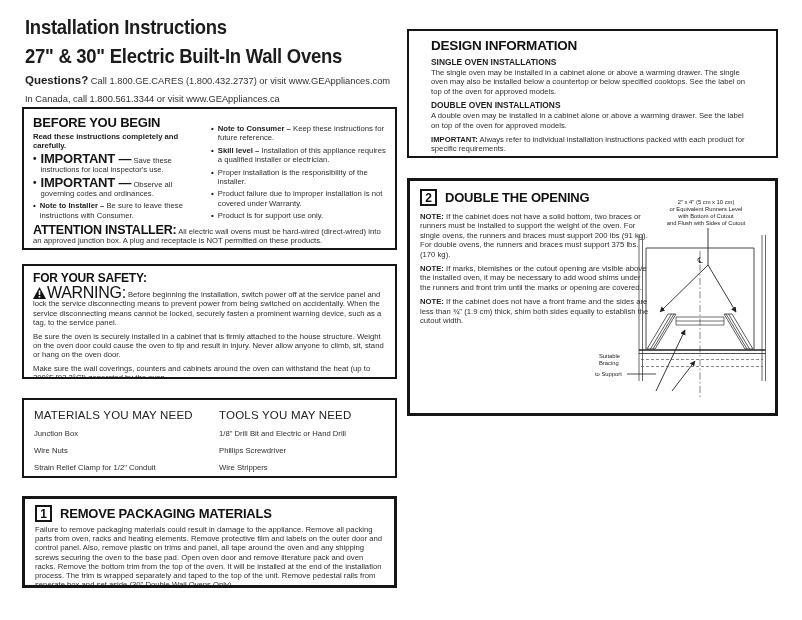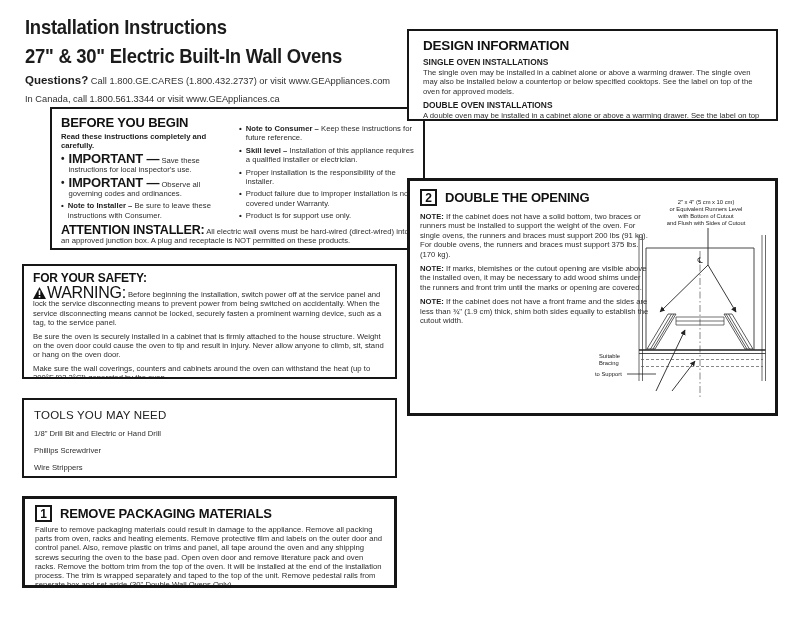--- a/index.html
+++ b/index.html
@@ -59,21 +59,21 @@
   <div class="abs" style="left:25px;top:12px;">
     <div class="title-line">Installation Instructions</div>
     <div class="title-line">27" &amp; 30" Electric Built-In Wall Ovens</div>
     <div class="q-line" style="margin-top:4px;">
       <span class="q-lead">Questions?</span>
       <span>Call 1.800.GE.CARES (1.800.432.2737) or visit www.GEAppliances.com</span>
     </div>
     <div class="q-line" style="margin-top:8px;">In Canada, call 1.800.561.3344 or visit www.GEAppliances.ca</div>
   </div>
 
-  <div class="abs box" style="left:22px;top:107px;width:375px;height:143px;padding:6px 9px;margin-left:28px;">
+  <div class="abs box" style="left:22px;top:107px;width:375px;height:143px;padding:6px 9px;">
     <div class="byb-cols">
       <div class="byb-left">
         <h2 class="sec">BEFORE YOU BEGIN</h2>
         <p class="small bold">Read these instructions completely and carefully.</p>
         <div class="bul">
           <span class="mark">•</span>
           <p class="small"><span class="lead-xl">IMPORTANT —</span>
             <span>Save these instructions for local inspector's use.</span></p>
         </div>
         <div class="bul">
@@ -127,38 +127,44 @@
         <rect x="5.7" y="9" width="1.6" height="1.6" fill="#fff"></rect>
       </svg><span class="warn-big">WARNING:</span>
       <span>Before beginning the installation, switch power off at the service panel and lock the service disconnecting means to prevent power from being switched on accidentally. When the service disconnecting means cannot be locked, securely fasten a prominent warning device, such as a tag, to the service panel.</span>
     </p>
     <p class="small safety-p">Be sure the oven is securely installed in a cabinet that is firmly attached to the house structure. Weight on the oven door could cause the oven to tip and result in injury. Never allow anyone to climb, sit, stand or hang on the oven door.</p>
     <p class="small safety-p">Make sure the wall coverings, counters and cabinets around the oven can withstand the heat (up to 200°F [93.3°C]) generated by the oven.</p>
   </div>
 
   <div class="abs box" style="left:22px;top:398px;width:375px;height:80px;padding:9px 10px;">
     <div class="mt-cols">
+      <div class="mt-col1">
+        <h3 class="mt">MATERIALS YOU MAY NEED</h3>
+        <div class="mt-item">Junction Box</div>
+        <div class="mt-item">Wire Nuts</div>
+        <div class="mt-item">Strain Relief Clamp for 1/2" Conduit</div>
+      </div>
       <div>
         <h3 class="mt">TOOLS YOU MAY NEED</h3>
         <div class="mt-item">1/8" Drill Bit and Electric or Hand Drill</div>
         <div class="mt-item">Phillips Screwdriver</div>
         <div class="mt-item">Wire Strippers</div>
       </div>
     </div>
   </div>
 
   <div class="abs box box-heavy" style="left:22px;top:496px;width:375px;height:92px;padding:6px 10px;">
     <div class="step-head">
       <span class="badge">1</span>
       <span class="step-title">REMOVE PACKAGING MATERIALS</span>
     </div>
     <p class="small" style="margin-top:3px;line-height:9.2px;">Failure to remove packaging materials could result in damage to the appliance. Remove all packing parts from oven, racks and heating elements. Remove protective film and labels on the outer door and control panel. Also, remove plastic on trims and panel, all tape around the oven and any shipping screws securing the oven to the base pad. Open oven door and remove literature pack and oven racks. Remove the bottom trim from the top of the oven. It will be installed at the end of the installation process. The trim is wrapped separately and taped to the top of the unit. Remove pedestal rails from seperate box and set aside (30" Double Wall Ovens Only).</p>
   </div>
 
-  <div class="abs box" style="left:407px;top:29px;width:371px;height:92px;padding:7px 14px;">
+  <div class="abs box" style="left:407px;top:29px;width:371px;height:129px;padding:7px 22px;">
     <h2 class="sec" style="font-size:13.5px;">DESIGN INFORMATION</h2>
     <h4 class="sub">SINGLE OVEN INSTALLATIONS</h4>
     <p class="small">The single oven may be installed in a cabinet alone or above a warming drawer. The single oven may also be installed below a countertop or below specified cooktops. See the label on top of the oven for approved models.</p>
     <h4 class="sub">DOUBLE OVEN INSTALLATIONS</h4>
     <p class="small">A double oven may be installed in a cabinet alone or above a warming drawer. See the label on top of the oven for approved models.</p>
     <p class="small" style="margin-top:5px;">
       <span class="bold">IMPORTANT:</span>
       <span>Always refer to individual installation instructions packed with each product for specific requirements.</span>
     </p>
   </div>

